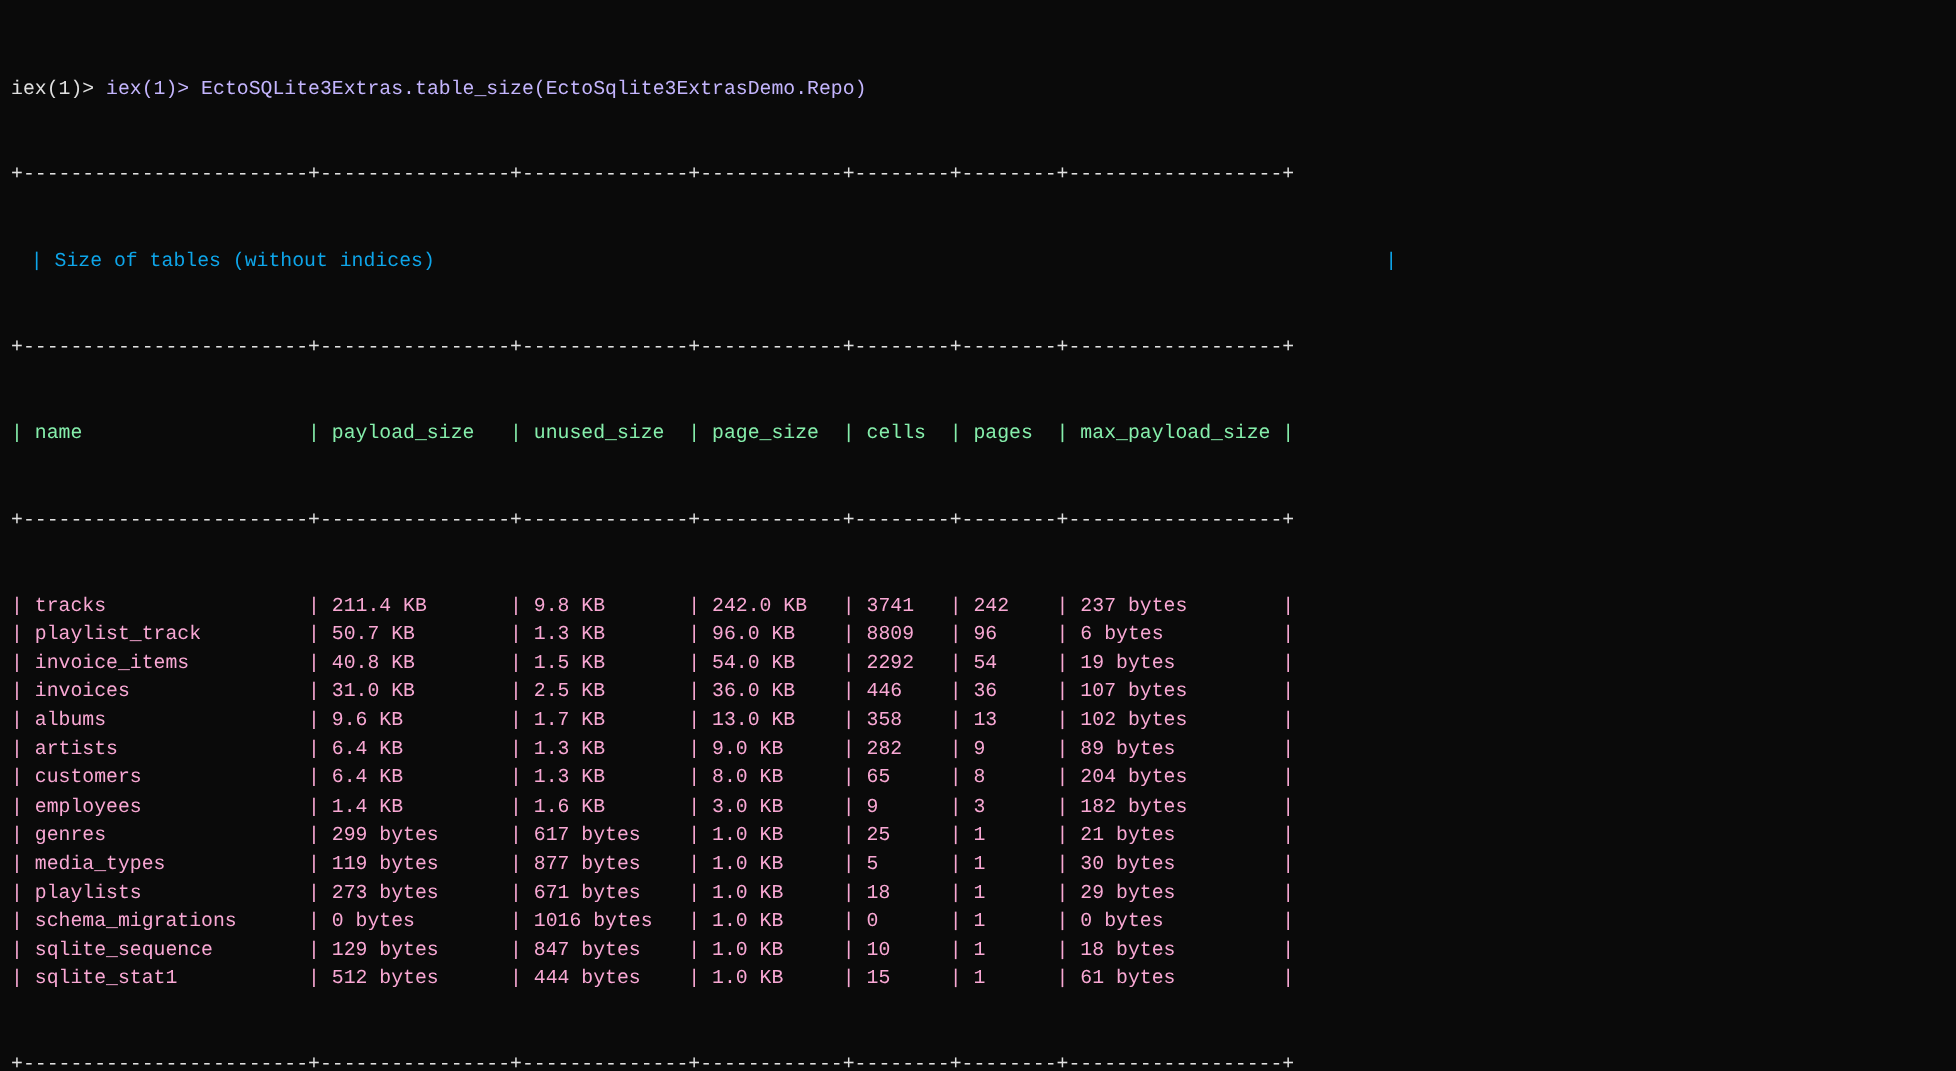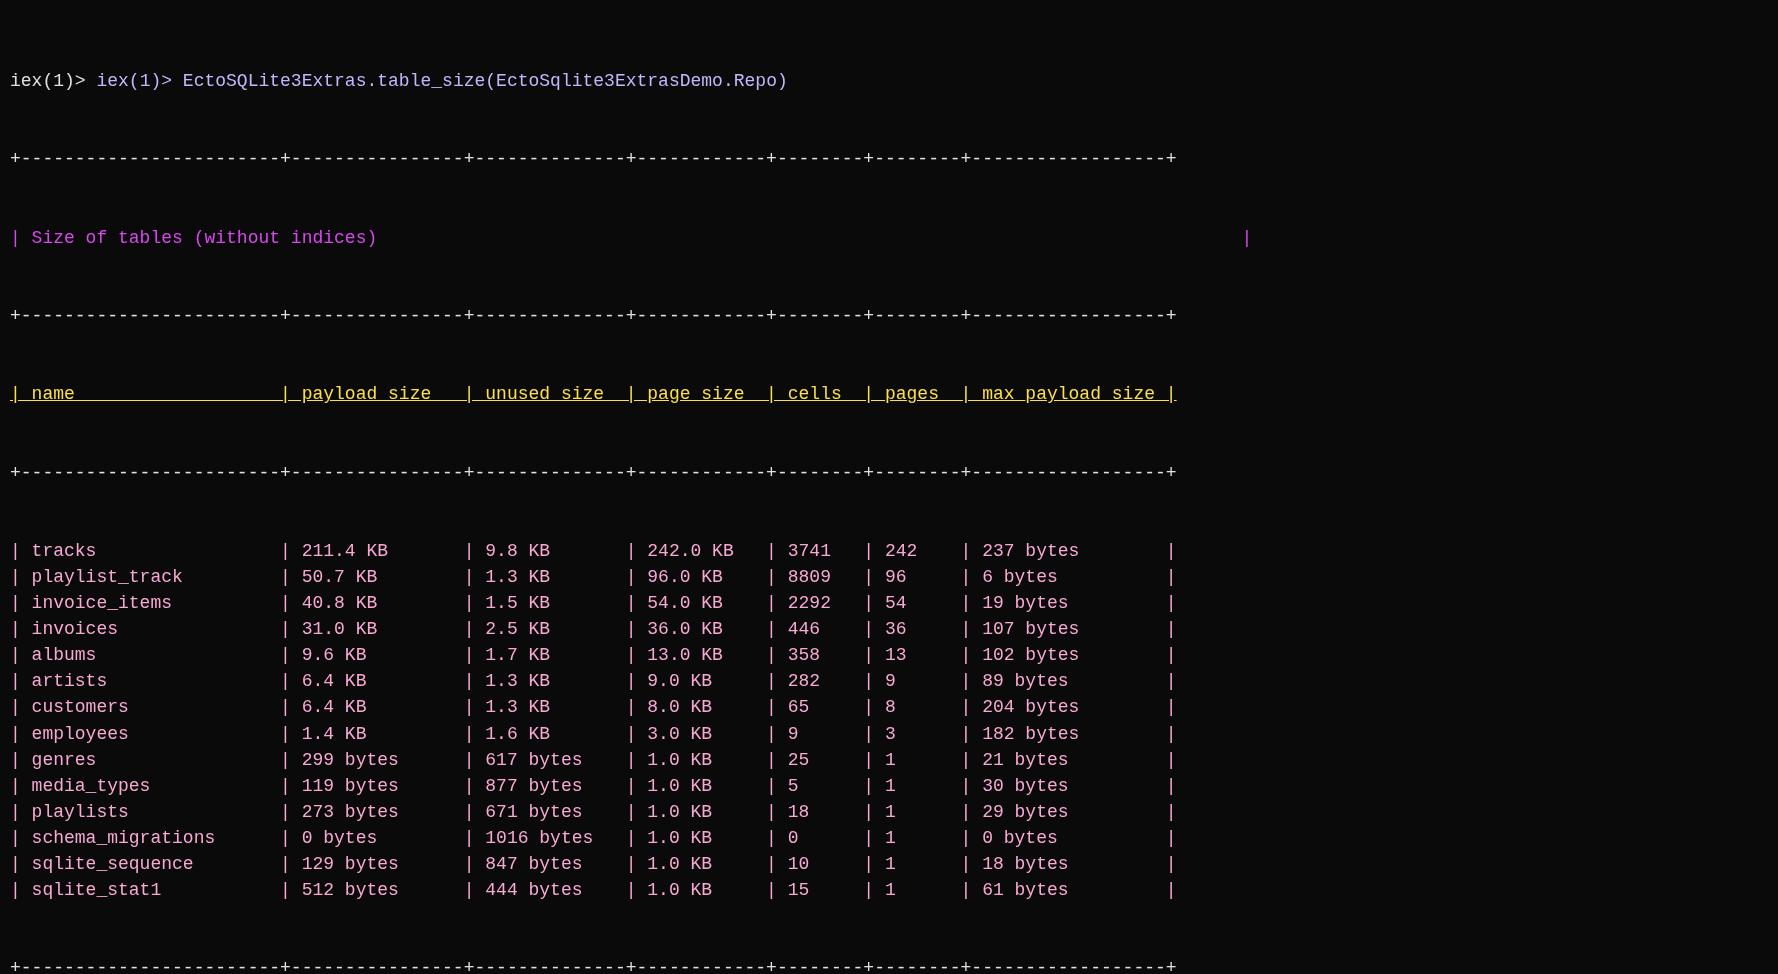--- a/index.html
+++ b/index.html
@@ -34,26 +34,26 @@
 
     .cmd-text {
       color: #c4b5fd;
     }
 
     .divider {
       color: #e0e0e0;
     }
 
     .title-row {
-      color: #d946ef;
+      color: #0ea5e9;
+      margin-left: 18px;
     }
 
     .header-row {
-      color: #fde047;
-      text-decoration: underline;
+      color: #86efac;
     }
 
     .data-row {
       color: #f9a8d4;
     }
   </style>
 </head>
 <body>
 
 <div class="terminal">

